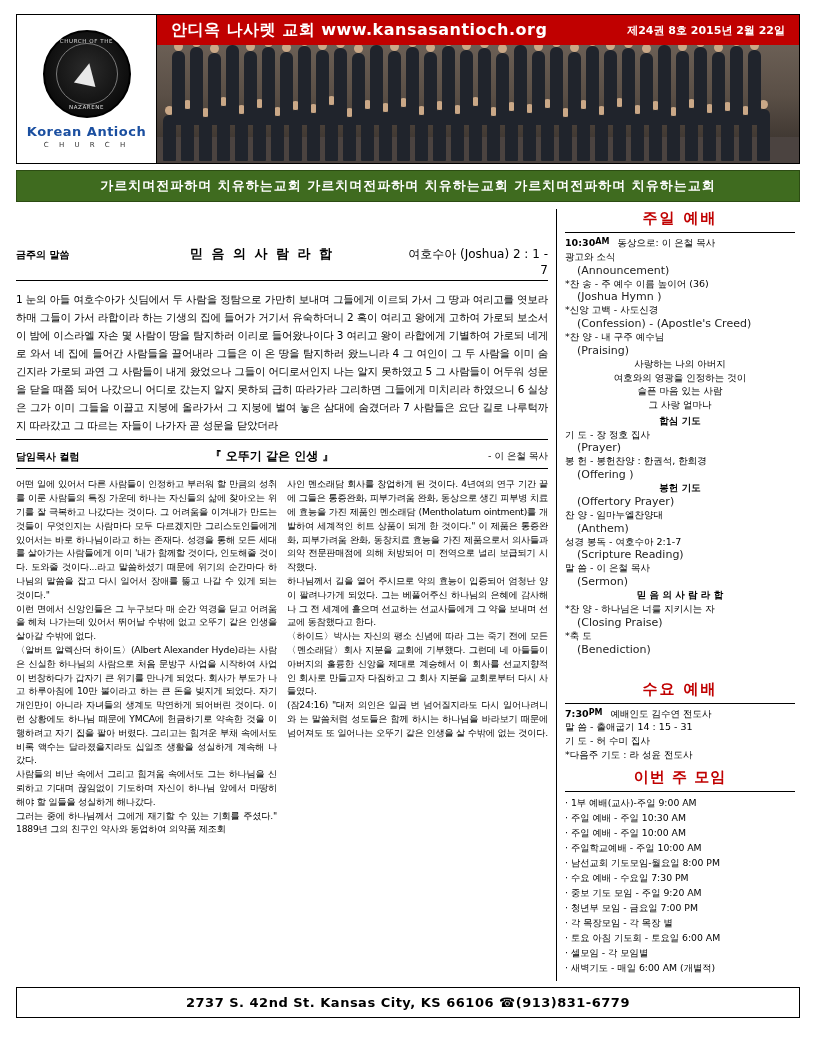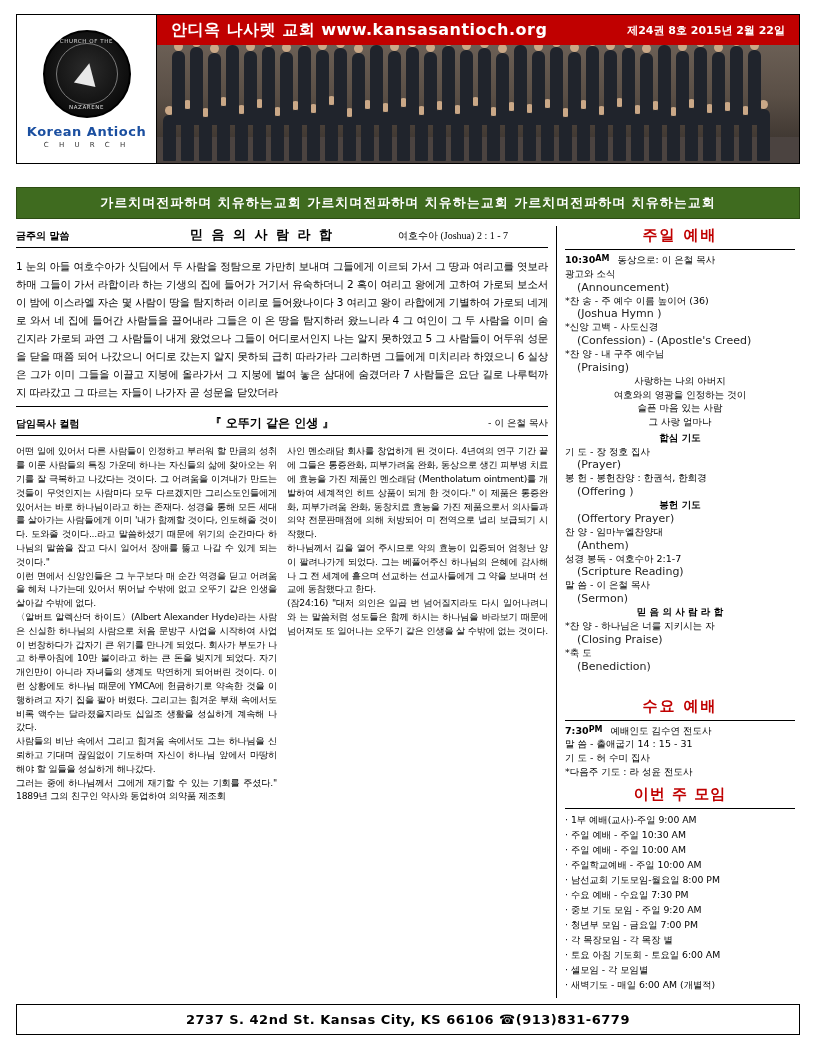--- a/index.html
+++ b/index.html
@@ -60,37 +60,37 @@
   .crowd{position:absolute;left:0;right:0;bottom:2px;height:86%;}
   .crowd span{
     position:absolute;bottom:0;width:13px;background:#20242c;border-radius:6px 6px 1px 1px;
   }
   .crowd span:after{
     content:"";position:absolute;top:-9px;left:2px;width:9px;height:9px;border-radius:50%;
     background:#caa887;
   }
   
   .banner{
-    margin-top:23px;background:#3f6b1f;color:#fff;text-align:center;
+    margin-top:6px;background:#3f6b1f;color:#fff;text-align:center;
     font-size:13px;font-weight:bold;letter-spacing:1px;padding:6px 0;border:1px solid #2c4c13;
   }
   
   .body{
     display:flex;margin-top:7px;height:772px;
   }
   .left{width:540px;display:flex;flex-direction:column;padding-right:8px;box-sizing:border-box;}
   .vline{width:1px;background:#000;}
   .right{width:238px;padding-left:8px;box-sizing:border-box;}
   .rule{border:0;border-top:1px solid #000;margin:3px 0;}
   .rule2{border:0;border-top:1px solid #000;margin:5px 0 4px 0;}
   
-  .word-head{display:flex;align-items:baseline;font-size:10px;}
+  .word-head{display:flex;align-items:baseline;font-size:10px;margin-top:36px;}
   .word-head .lbl{font-weight:bold;width:110px;}
   .word-head .mid{flex:1;text-align:center;font-weight:bold;font-size:13px;letter-spacing:2px;}
-  .word-head .ref{width:150px;font-size:10px;font-family:Liberation Serif, serif;}
+  .word-head .ref{width:150px;text-align:right;font-size:12px;}
   .scripture{
     font-size:10.5px;line-height:1.72;text-align:justify;margin-top:6px;letter-spacing:-.2px;
   }
   
   .col-head{display:flex;align-items:center;font-size:10px;margin-top:4px;}
   .col-head .lbl{font-weight:bold;width:100px;}
   .col-head .mid{flex:1;text-align:center;font-weight:bold;font-size:12px;}
   .col-head .by{width:120px;text-align:right;font-size:9.5px;}
   .two-col{
     display:flex;margin-top:5px;gap:10px;flex:1;
@@ -241,20 +241,21 @@
         <div class="c">
           <p>어떤 일에 있어서 다른 사람들이 인정하고 부러워 할 만큼의 성취를 이룬 사람들의 특징 가운데 하나는 자신들의 삶에 찾아오는 위기를 잘 극복하고 나갔다는 것이다. 그 어려움을 이겨내가 만드는 것들이 무엇인지는 사람마다 모두 다르겠지만 그리스도인들에게 있어서는 바로 하나님이라고 하는 존재다. 성경을 통해 모든 세대를 살아가는 사람들에게 이미 '내가 함께할 것이다, 인도해줄 것이다. 도와줄 것이다...라고 말씀하셨기 때문에 위기의 순간마다 하나님의 말씀을 잡고 다시 일어서 장애를 뚫고 나갈 수 있게 되는 것이다."</p>
           <p>이런 면에서 신앙인들은 그 누구보다 매 순간 역경을 딛고 어려움을 헤쳐 나가는데 있어서 뛰어날 수밖에 없고 오뚜기 같은 인생을 살아갈 수밖에 없다.</p>
           <p>〈알버트 알렉산더 하이드〉(Albert Alexander Hyde)라는 사람은 신실한 하나님의 사람으로 처음 문방구 사업을 시작하여 사업이 번창하다가 갑자기 큰 위기를 만나게 되었다. 회사가 부도가 나고 하루아침에 10만 불이라고 하는 큰 돈을 빚지게 되었다. 자기 개인만이 아니라 자녀들의 생계도 막연하게 되어버린 것이다. 이런 상황에도 하나님 때문에 YMCA에 헌금하기로 약속한 것을 이행하려고 자기 집을 팔아 버렸다. 그리고는 힘겨운 부채 속에서도 비록 액수는 달라졌을지라도 십일조 생활을 성실하게 계속해 나갔다.</p>
           <p>사람들의 비난 속에서 그리고 힘겨움 속에서도 그는 하나님을 신뢰하고 기대며 끊임없이 기도하며 자신이 하나님 앞에서 마땅히 해야 할 일들을 성실하게 해나갔다.</p>
           <p>그러는 중에 하나님께서 그에게 재기할 수 있는 기회를 주셨다." 1889년 그의 친구인 약사와 동업하여 의약품 제조회</p>
         </div>
         <div class="c">
           <p>사인 멘소래담 회사를 창업하게 된 것이다. 4년여의 연구 기간 끝에 그들은 통증완화, 피부가려움 완화, 동상으로 생긴 피부병 치료에 효능을 가진 제품인 멘소래담 (Mentholatum ointment)를 개발하여 세계적인 히트 상품이 되게 한 것이다." 이 제품은 통증완화, 피부가려움 완화, 동창치료 효능을 가진 제품으로서 의사들과 의약 전문판매점에 의해 처방되어 미 전역으로 널리 보급되기 시작했다.</p>
           <p>하나님께서 길을 열어 주시므로 약의 효능이 입증되어 엄청난 양이 팔려나가게 되었다. 그는 베풀어주신 하나님의 은혜에 감사해나 그 전 세계에 흩으며 선교하는 선교사들에게 그 약을 보내며 선교에 동참했다고 한다.</p>
+          <p>〈하이드〉박사는 자신의 평소 신념에 따라 그는 죽기 전에 모든 〈멘소래담〉회사 지분을 교회에 기부했다. 그런데 네 아들들이 아버지의 훌륭한 신앙을 제대로 계승해서 이 회사를 선교지향적인 회사로 만들고자 다짐하고 그 회사 지분을 교회로부터 다시 사들였다.</p>
           <p>(잠24:16) "대저 의인은 일곱 번 넘어질지라도 다시 일어나려니와 는 말씀처럼 성도들은 함께 하시는 하나님을 바라보기 때문에 넘어져도 또 일어나는 오뚜기 같은 인생을 살 수밖에 없는 것이다.</p>
         </div>
       </div>
     </div>
 
     <div class="vline"></div>
 
     <div class="right">
 
       <div class="sec-title">주일 예배</div>

